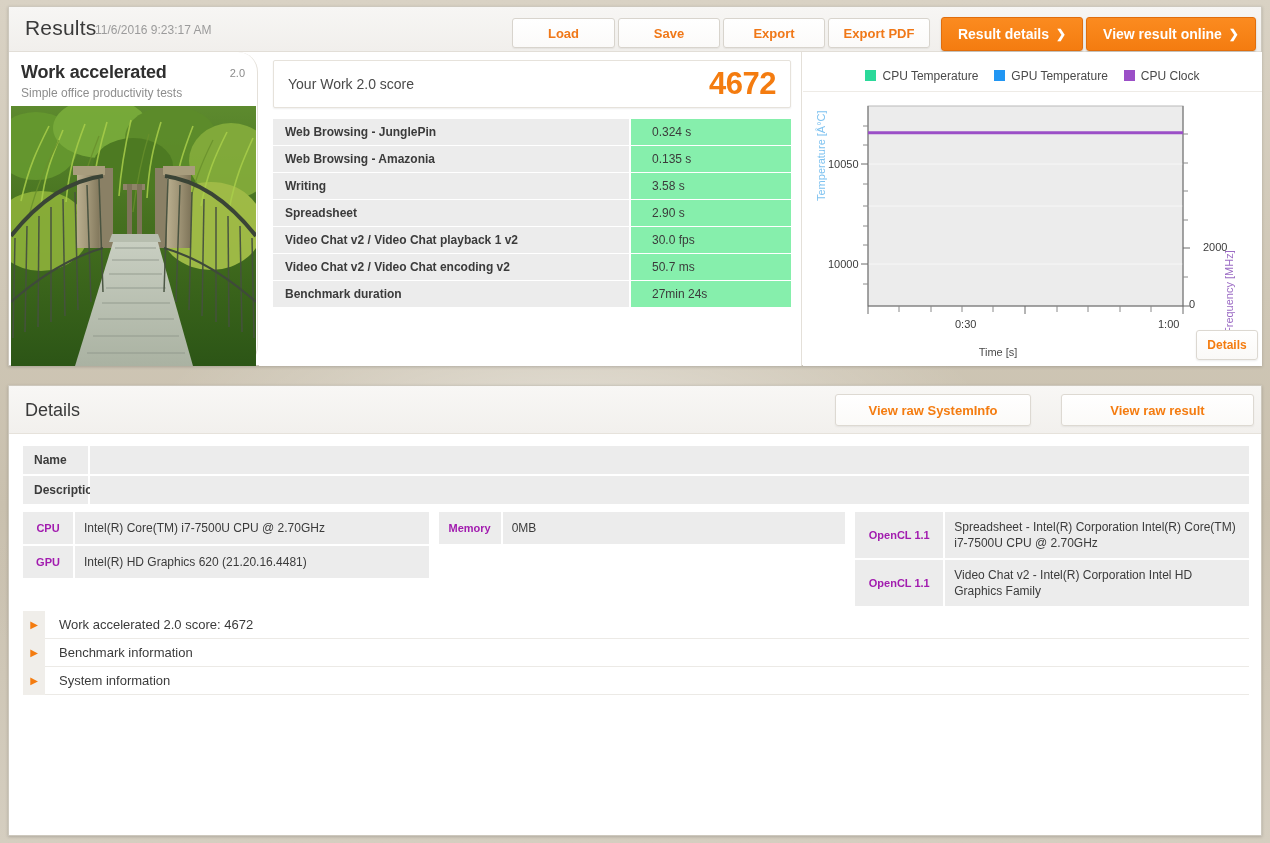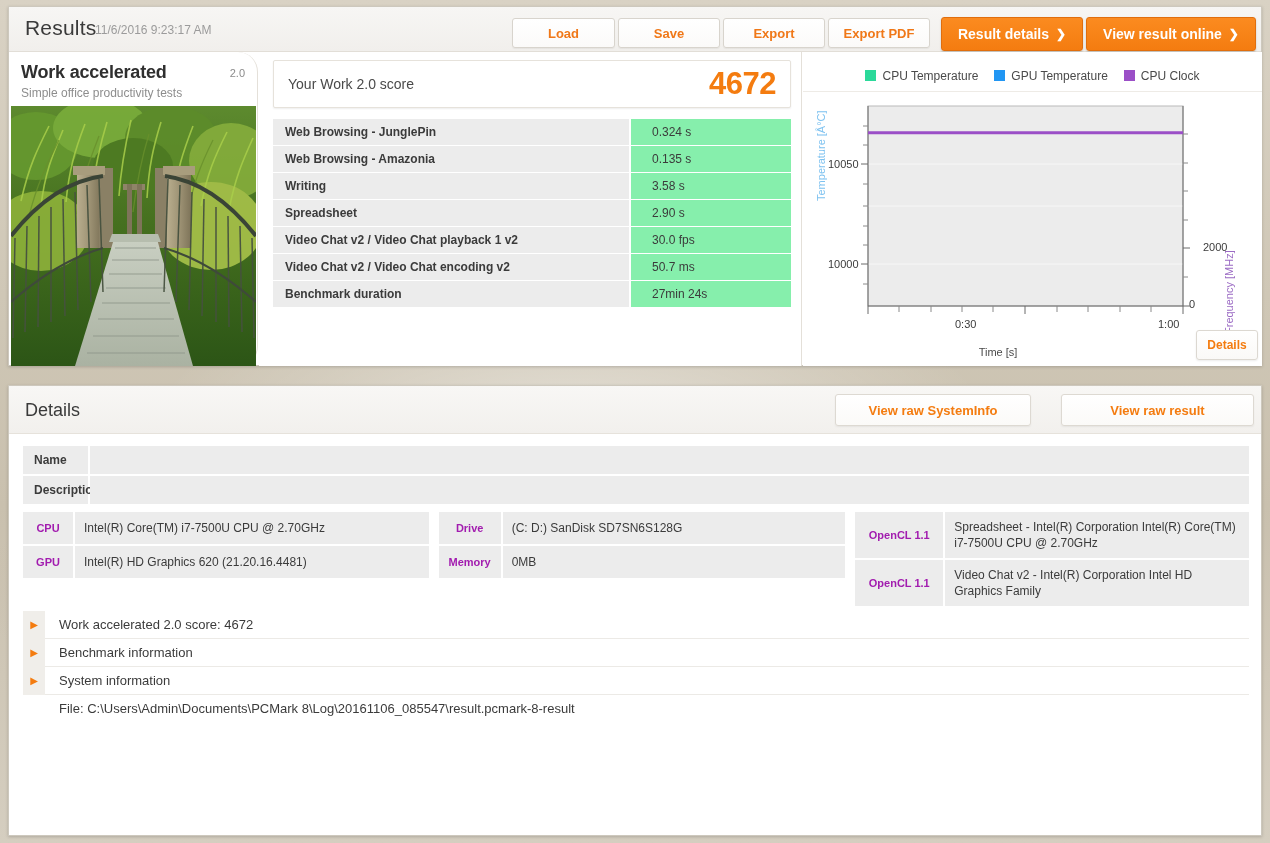--- a/index.html
+++ b/index.html
@@ -493,24 +493,20 @@
           <div class="hw-key k-narrow">CPU</div>
           <div class="hw-val">Intel(R) Core(TM) i7-7500U CPU @ 2.70GHz</div>
         </div>
         <div class="hw-row h32">
           <div class="hw-key k-narrow">GPU</div>
           <div class="hw-val">Intel(R) HD Graphics 620 (21.20.16.4481)</div>
         </div>
       </div>
     <div class="hw-col-b" id="hw-mid">
         <div class="hw-row h32">
-          <div class="hw-key k-mid">Drive</div>
-          <div class="hw-val">(C: D:) SanDisk SD7SN6S128G</div>
-        </div>
-        <div class="hw-row h32">
           <div class="hw-key k-mid">Memory</div>
           <div class="hw-val">0MB</div>
         </div>
       </div>
     <div class="hw-col-c" id="hw-right">
         <div class="hw-row h46">
           <div class="hw-key k-wide">OpenCL 1.1</div>
           <div class="hw-val">Spreadsheet - Intel(R) Corporation Intel(R) Core(TM) i7-7500U CPU @ 2.70GHz</div>
         </div>
         <div class="hw-row h46">
@@ -534,14 +530,13 @@
         <div class="exp-label">Benchmark information</div>
       </div>
       <div class="exp-row">
         <div class="exp-arrow-box">
           <span class="exp-arrow">▶</span>
         </div>
         <div class="exp-label">System information</div>
       </div>
     </div>
 
-  <div class="file-line">File: C:\Users\Admin\Documents\PCMark 8\Log\20161106_085547\result.pcmark-8-result</div>
 </div>
 
 </body></html>

